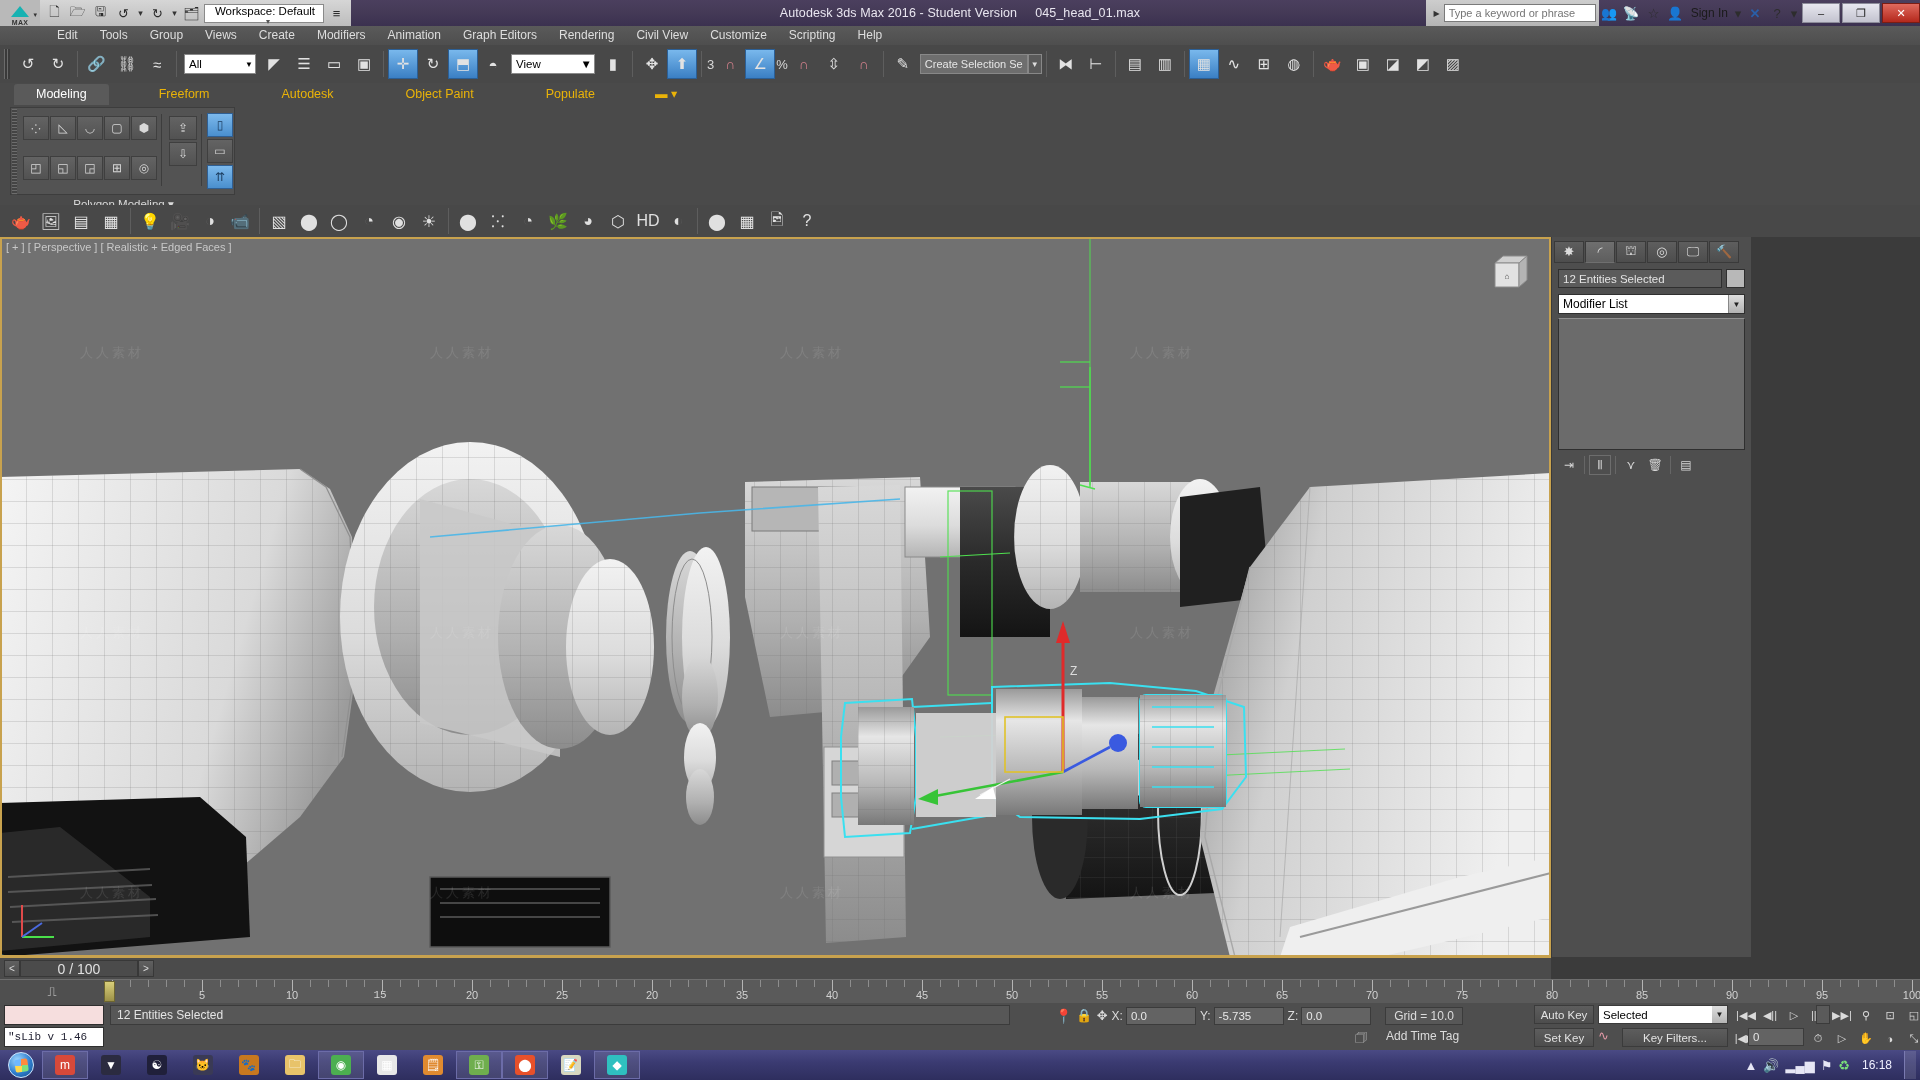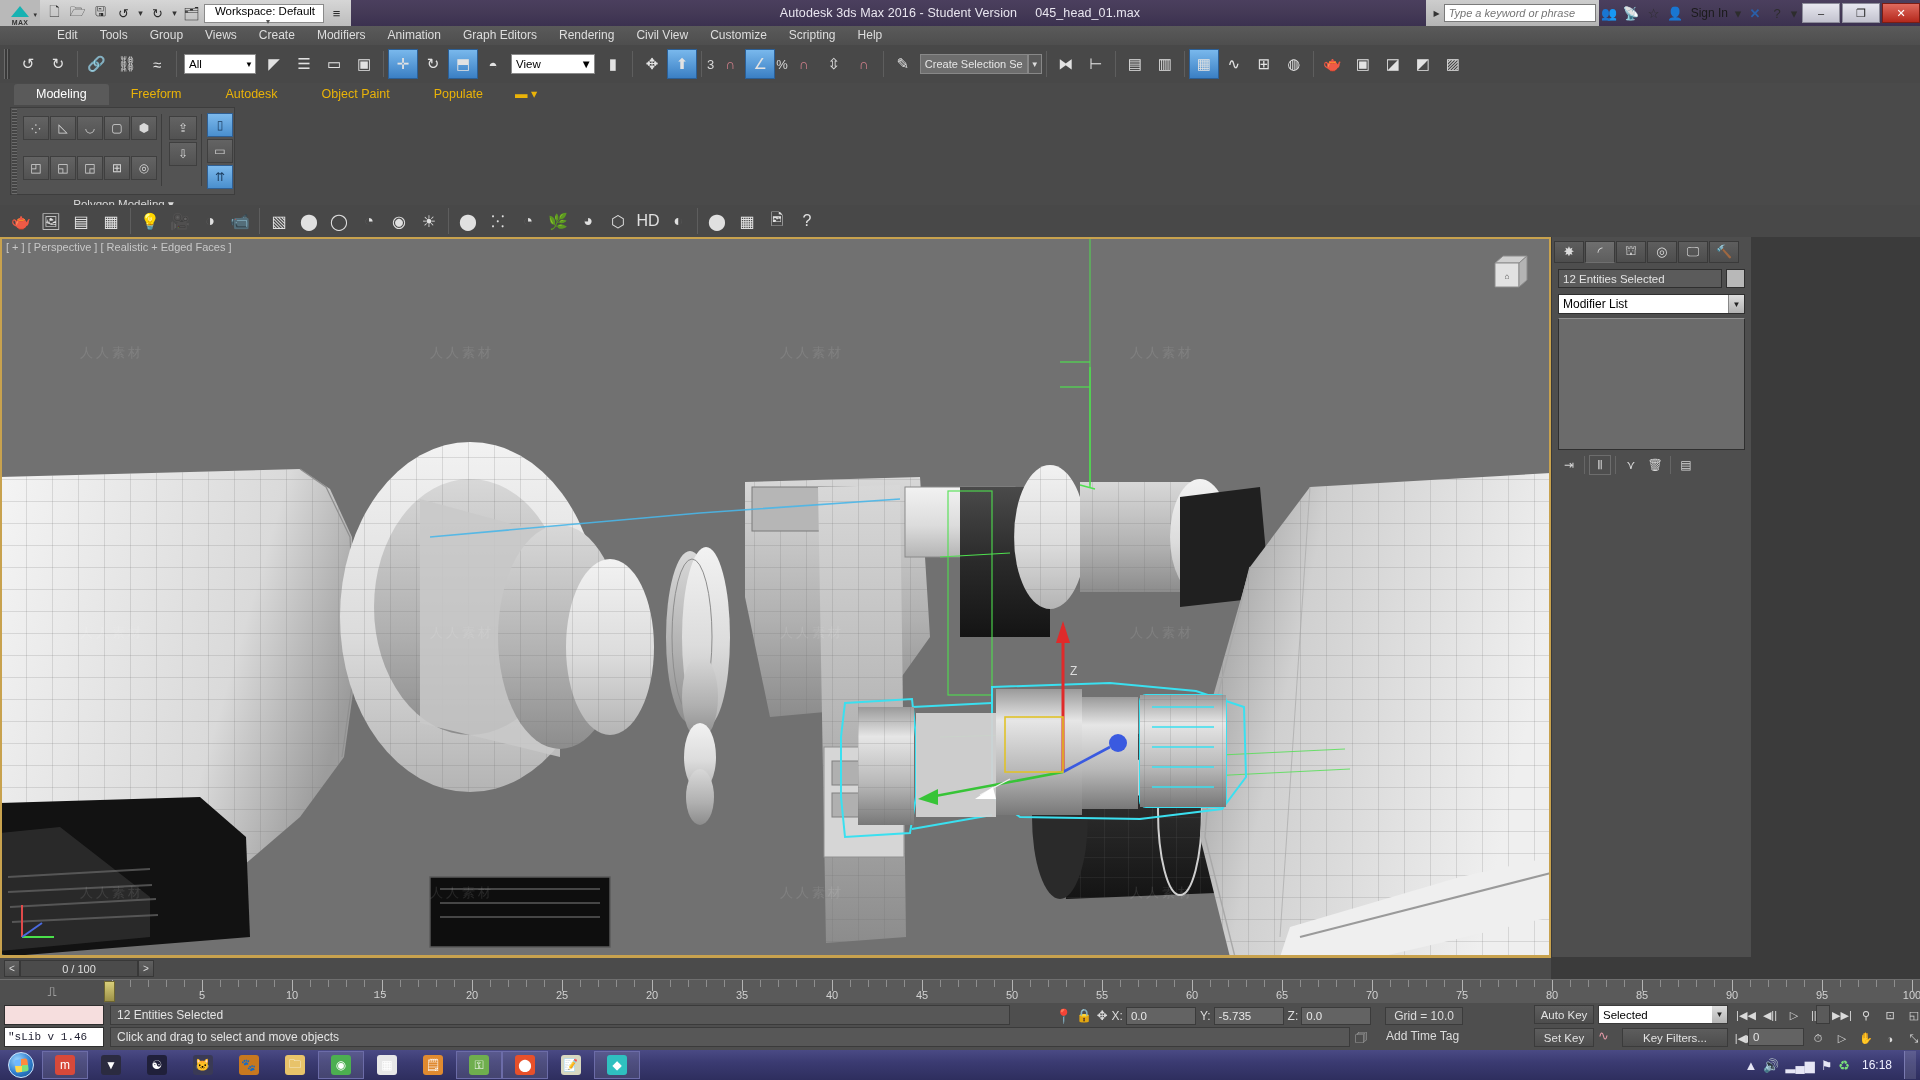--- a/index.html
+++ b/index.html
@@ -60,21 +60,21 @@
     position: absolute; right: 0; top: 0; height: 26px;
     display: flex; align-items: center;
   }
   .searchwrap {
     height: 26px; background: linear-gradient(to bottom,#cdcdcd,#b4b4b4);
     display: flex; align-items: center; padding: 0 3px;
   }
   .searchwrap .pre { font-size: 8px; color: #333; padding: 0 4px; }
   .searchinput {
     width: 152px; height: 18px; border: 1px solid #7a7a7a; background: #fff;
-    font-size: 11px; color: #5d5d5d; font-style: italic; padding: 0 4px;
+    font-size: 11px; color: #5d5d5d; padding: 0 4px;
     font-family: "Liberation Sans", sans-serif;
   }
   .tbicon { width: 22px; height: 26px; display:flex; align-items:center; justify-content:center;
      font-size: 13px; color: #2d2d2d; }
   .signin { font-size: 12px; color: #1b1b1b; padding: 0 4px; }
   .wbtn { width: 38px; height: 20px; margin-left:2px; border:1px solid #8c8c99;
     background: linear-gradient(to bottom,#e7e7ef,#c3c3cf);
     display:flex;align-items:center;justify-content:center;font-size:11px;color:#222;}
   .wbtn.close { background: linear-gradient(to bottom,#e06a5e,#b4281c); color:#fff; border-color:#7b1d14;}
 
@@ -118,21 +118,21 @@
   .nsarrow { width: 14px; height: 20px; background:#5a5a5a; border:1px solid #888;
     display:flex;align-items:center;justify-content:center;font-size:8px;color:#ddd;}
   .magnet { color: #d4808c; font-size: 14px; font-weight: bold; }
   .numlbl { color: #d8d8d8; font-size: 13px; padding: 0 1px; }
 
   
   .ribbon {
     position: absolute; left: 0; top: 83px; width: 1920px; height: 122px;
     background: #4a4a4a;
   }
-  .ribtabs { height: 22px; display: flex; align-items: flex-end; padding-left: 14px; }
+  .ribtabs { height: 22px; display: flex; align-items: flex-end; padding-left: 14px; gap: 28px; }
   .ribtab { font-size: 12.5px; color: #eab308; padding: 3px 22px 3px 22px; line-height: 15px;}
   .ribtab.act { background: #5a5a5a; border-radius: 3px 3px 0 0; color: #fff; }
   .ribbody { height: 100px; background:#4a4a4a; position: relative; }
   .panel {
     position: absolute; left: 10px; top: 2px; width: 225px; height: 88px;
     background: #535353; border: 1px solid #3d3d3d;
   }
   .panelgrip { position:absolute; left:1px; top:1px; width:5px; height:86px;
     background: repeating-linear-gradient(to bottom,#6d6d6d 0 1px,#444 1px 3px);}
   .prow { position: absolute; display: flex; gap: 1px; }
@@ -191,21 +191,21 @@
   
   .timeslider {
     position: absolute; left: 0; top: 957px; width: 1551px; height: 22px;
     background: #4b4b4b; border-top: 1px solid #c8a24e;
     display: flex; align-items: center; padding-left: 4px;
   }
   .ts-btn { width:16px; height:17px; background: linear-gradient(to bottom,#606060,#4e4e4e);
     border:1px solid #383838; display:flex;align-items:center;justify-content:center;
     font-size:10px;color:#ddd;}
   .ts-field { width: 118px; height:17px; background:#4b4b4b; border:1px solid #383838;
-    display:flex;align-items:center;justify-content:center;font-size:11px;color:#e0e0e0;}
+    display:flex;align-items:center;justify-content:center;font-size:14px;color:#e0e0e0;}
 
   .trackbar {
     position: absolute; left: 0; top: 979px; width: 1920px; height: 24px;
     background: #5a5a5a; border-top:1px solid #6e6e6e;
   }
   .tb-left { position:absolute; left:0; top:0; width:104px; height:24px;
     background:#4f4f4f; display:flex;align-items:center;justify-content:center;color:#ddd;font-size:13px;}
   .ticks { position:absolute; left:104px; top:0; right:0; height:24px; }
   .tick { position:absolute; top:0; width:1px; height:7px; background:#8e8e8e;}
   .tickmaj { height:11px; background:#b5b5b5;}
@@ -852,21 +852,20 @@
         <div class="ticklbl" style="left: 1718px;">95</div>
         <div class="ticklbl" style="left: 1808px;">100</div>
       </div>
     <div class="frame0" style="left:104px"></div>
   </div>
 
   <div class="statusbar">
     <div class="sb-mini"></div>
     <div class="sb-mini2">"sLib v 1.46</div>
     <div class="sb-prompt1">12 Entities Selected</div>
-    <div class="sb-prompt2">Click and drag to select and move objects</div>
 
     <div class="sb-coords">
       <span style="color:#f08fa8;font-size:14px">📍</span>
       <span style="color:#e0c050;font-size:13px">🔒</span>
       <span style="color:#dcdcdc;font-size:13px">✥</span>
       <span class="coordfield">
         <span class="lb">X:</span>
         <span class="vl">0.0</span>
       </span>
       <span class="coordfield">

